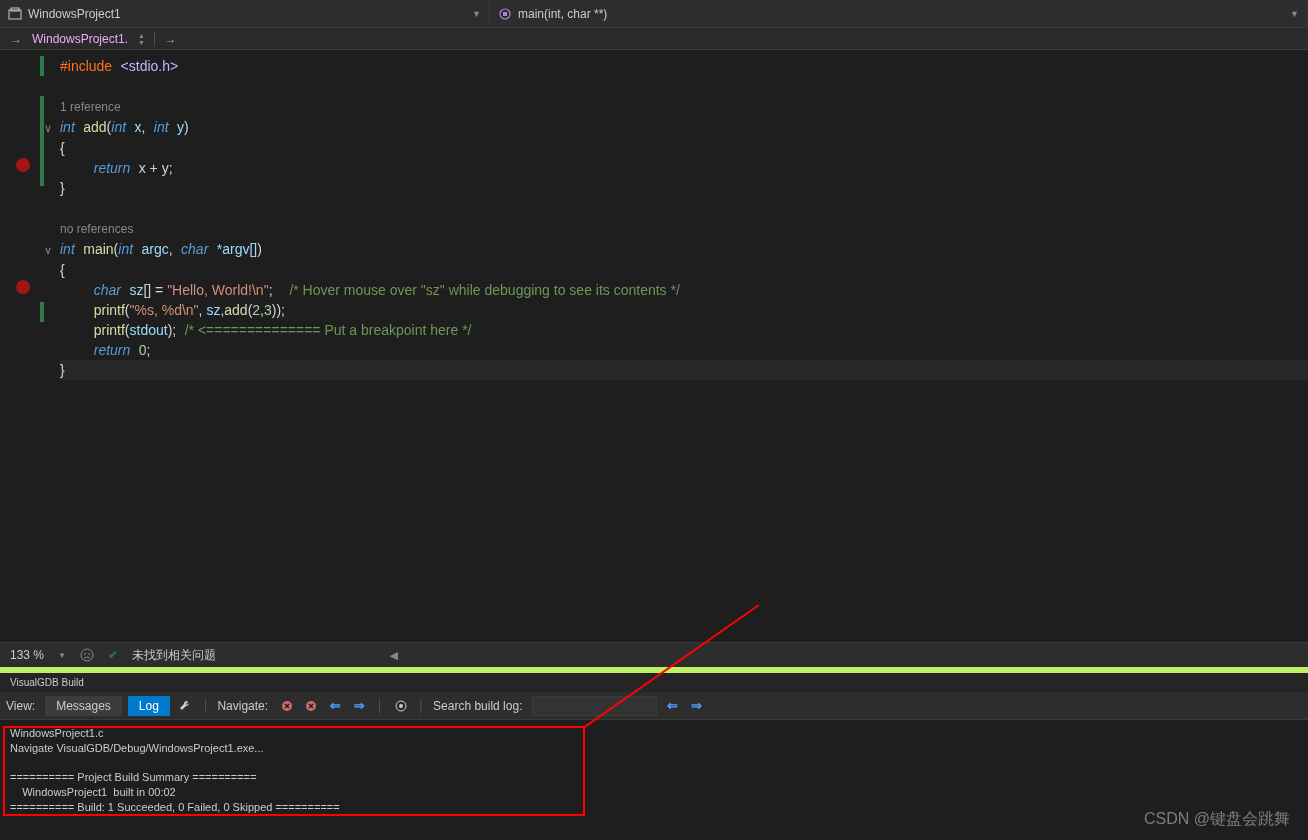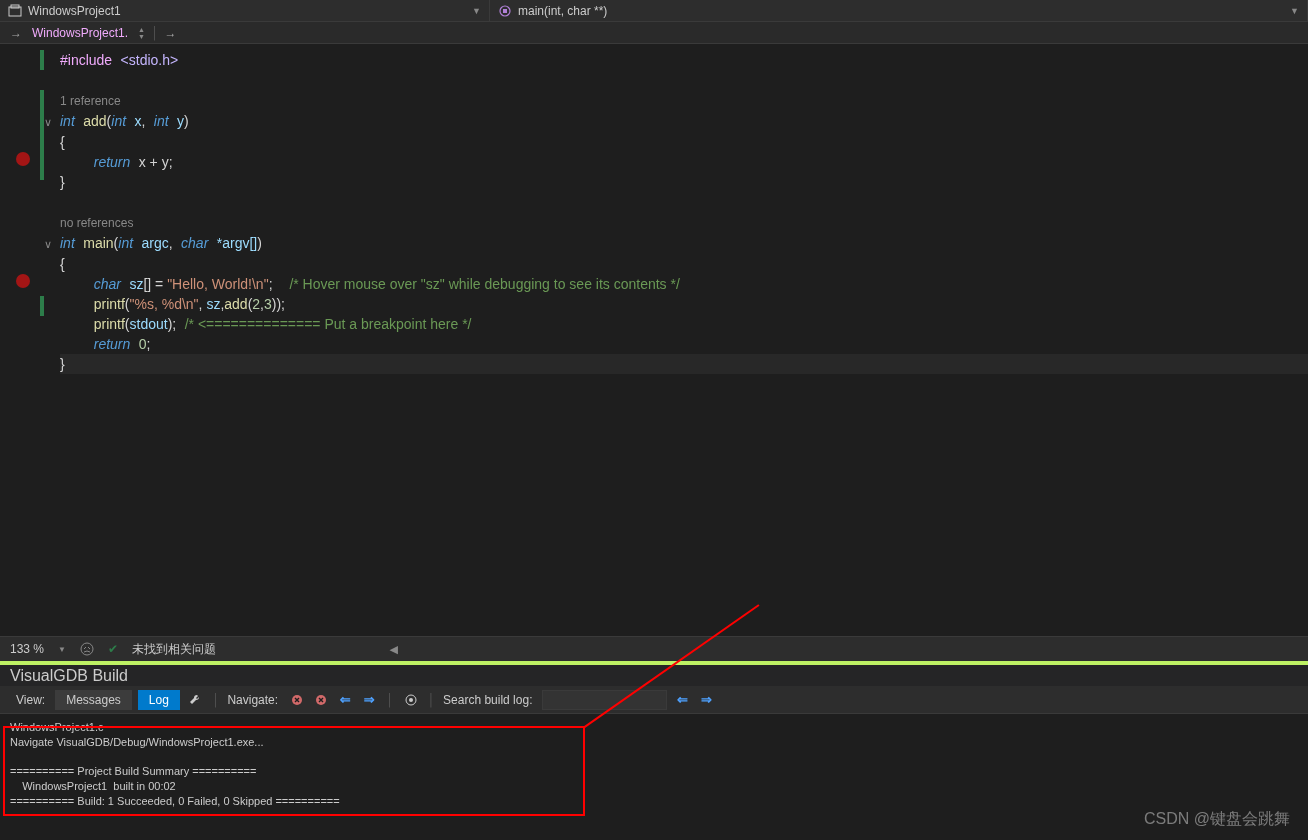--- a/index.html
+++ b/index.html
@@ -1,48 +1,48 @@
 <!DOCTYPE html>
 <html><head>
 <meta charset="utf-8">
 <style>
 * { margin:0; padding:0; box-sizing:border-box; font-family:"Segoe UI",Consolas,sans-serif; }
 body { background:#1e1e1e; color:#ccc; width:1308px; height:840px; overflow:hidden; position:relative; }
-.top-row { display:flex; height:22px; background:#2d2d2d; border-bottom:1px solid #3a3a3a; }
+.top-row { display:flex; height:28px; background:#2d2d2d; border-bottom:1px solid #3a3a3a; }
 .dropdown { display:flex; align-items:center; padding:0 8px; font-size:12px; color:#ccc; border-right:1px solid #3a3a3a; flex:1; position:relative; }
 .dropdown .chev { margin-left:auto; font-size:9px; color:#888; }
 .dropdown .ico { margin-right:6px; display:inline-flex; }
 .nav-row { display:flex; height:22px; background:#2a2a2a; align-items:center; padding:0 4px; font-size:12px; border-bottom:1px solid #3a3a3a; }
 .nav-arrow { color:#aaa; padding:0 6px; }
 .nav-scope { color:#f0abfc; padding:0 4px; }
 .nav-drop { display:inline-flex; flex-direction:column; gap:1px; font-size:7px; color:#888; padding:0 6px; }
 .editor-area { display:flex; height:592px; background:#1e1e1e; position:relative; }
 .gutter { width:40px; background:#1e1e1e; position:relative; }
 .breakpoint { position:absolute; left:16px; width:14px; height:14px; background:#a31515; border-radius:50%; }
 .code-left-bar { width:10px; position:relative; }
 .codelens-bar { position:absolute; left:0; width:4px; background:#2d7d4a; }
 .code { font-family:Consolas,"DejaVu Sans Mono",monospace; font-size:14px; line-height:20px; padding:6px 0 0 10px; white-space:pre; flex:1; }
 .kw { color:#569cd6;font-style:italic; }
 .fn { color:#dcdcaa; }
 .var { color:#9cdcfe; }
 .str { color:#ce9178; }
 .num { color:#b5cea8; }
 .cmt { color:#6a9955; }
-.prep { color:#f0abfc;margin-top:20px; }
+.prep { color:#f97316;margin-top:20px; }
 .angle { color:#c4b5fd; }
 .pun { color:#d4d4d4; }
 .codelens { color:#888; font-size:12px; }
 .cursor-line { background:#282828; display:inline-block; width:100%; }
 .status-bar { height:22px; background:#2d2d2d; display:flex; align-items:center; padding:12px 10px; font-size:12px; gap:14px; border-top:1px solid #3a3a3a; }
 .status-bar .zoom { color:#ccc; }
 .status-bar .chev-s { font-size:8px; color:#888; }
 .status-bar .ok-icon { color:#2d7d4a; font-size:12px; }
 .status-bar .nav-scroll { color:#888; font-size:11px; margin-left:auto; margin-right:900px; }
-.panel-title-bar { height:25px; background:#252526; display:flex; align-items:center; padding:0 10px; font-size:16px; border-top:4px solid #bef264;text-align:right; }
-.panel-toolbar { height:28px; background:#2d2d2d; display:flex; align-items:center; padding:0 16px; gap:6px; font-size:12px; border-bottom:1px solid #3a3a3a; }
+.panel-title-bar { height:25px; background:#252526; display:flex; align-items:center; padding:0 10px; font-size:10px; border-top:6px solid #bef264;text-align:right; }
+.panel-toolbar { height:28px; background:#2d2d2d; display:flex; align-items:center; padding:0 6px; gap:6px; font-size:12px; border-bottom:1px solid #3a3a3a; }
 .tb-label { color:#ccc; margin-right:4px; }
 .tb-btn { background:#3c3c3c; padding:2px 10px; color:#ccc; border:1px solid transparent; cursor:pointer; }
 .tb-btn.active { background:#007acc; color:#fff; }
 .tb-icon { width:18px; height:18px; display:inline-flex; align-items:center; justify-content:center; color:#ccc; font-size:13px; cursor:pointer; }
 .tb-sep { color:#555; margin:0 2px; }
 .tb-input { background:#333; border:1px solid #3a3a3a; color:#ccc; height:20px; width:125px; padding:0 4px; font-size:11px; }
 .log-area { padding:6px 10px; font-family:Consolas,monospace; font-size:11px; line-height:14px; color:#ccc; white-space:pre; position:relative; height:108px; }
 .red-frame { position:absolute; border:2px solid #ff0000; pointer-events:none; }
 .red-frame.a { left:3px; top:726px; width:582px; height:90px; }
 .red-line { position:absolute; width:2px; background:#ff0000; pointer-events:none; transform-origin:top left; }

